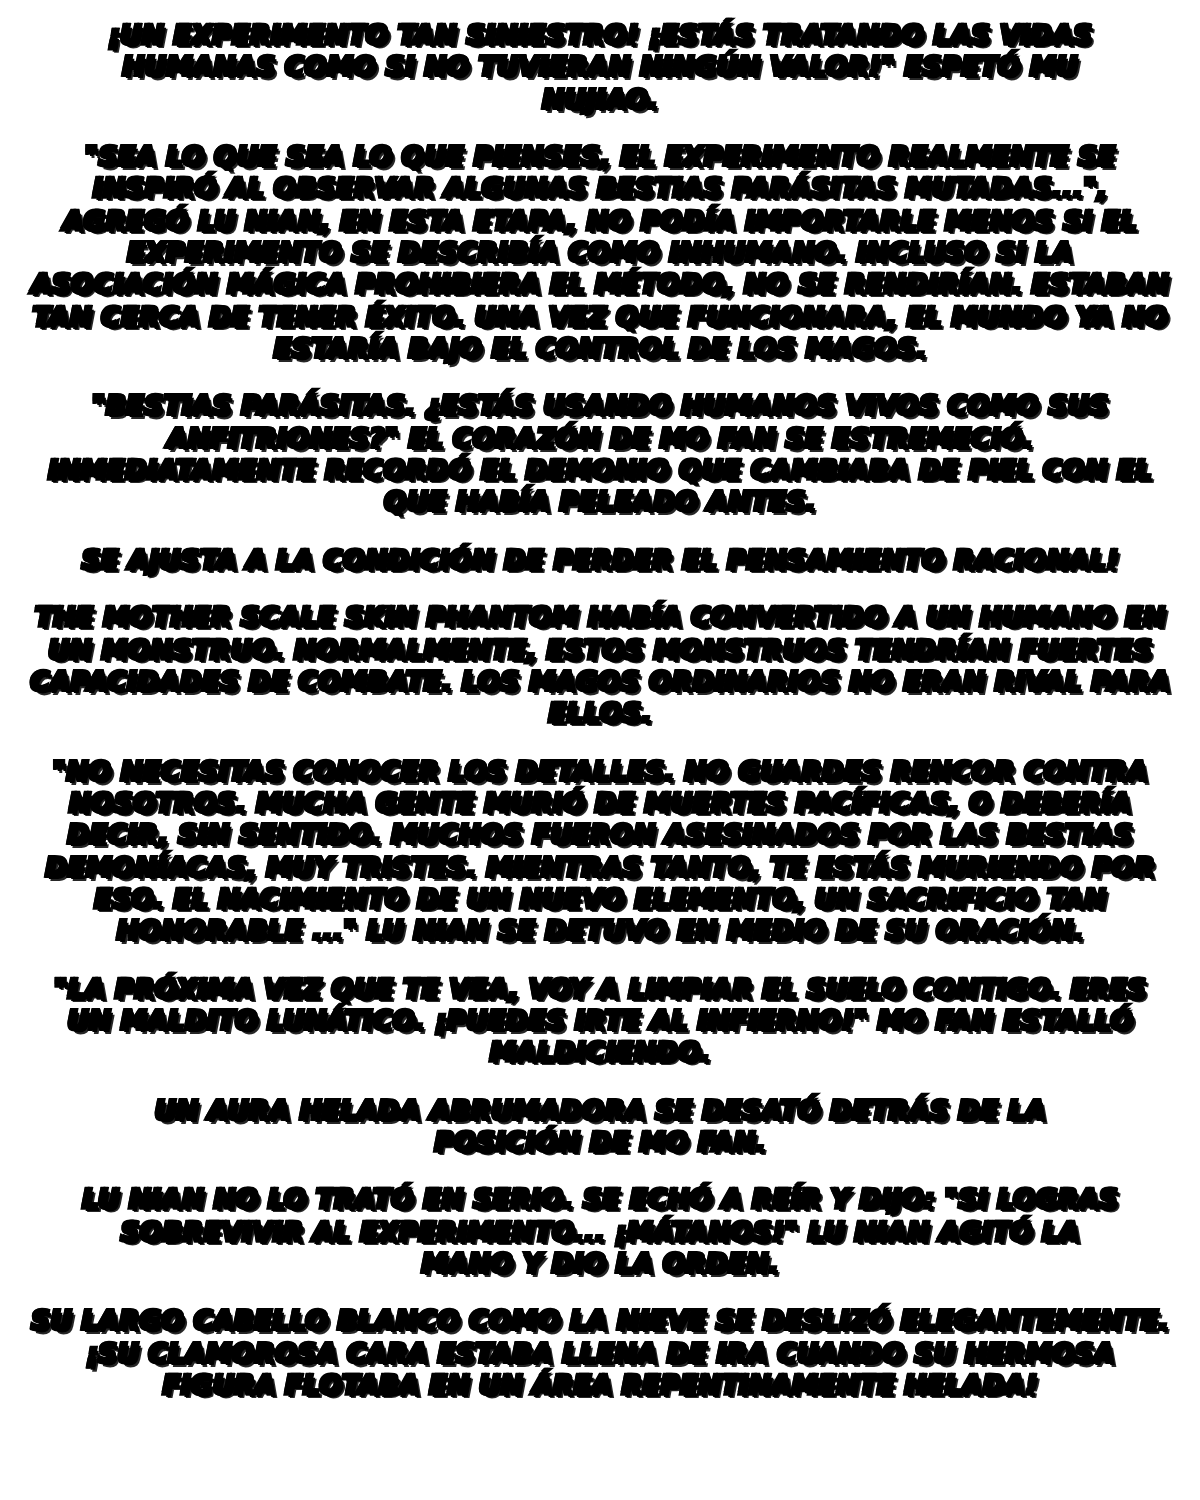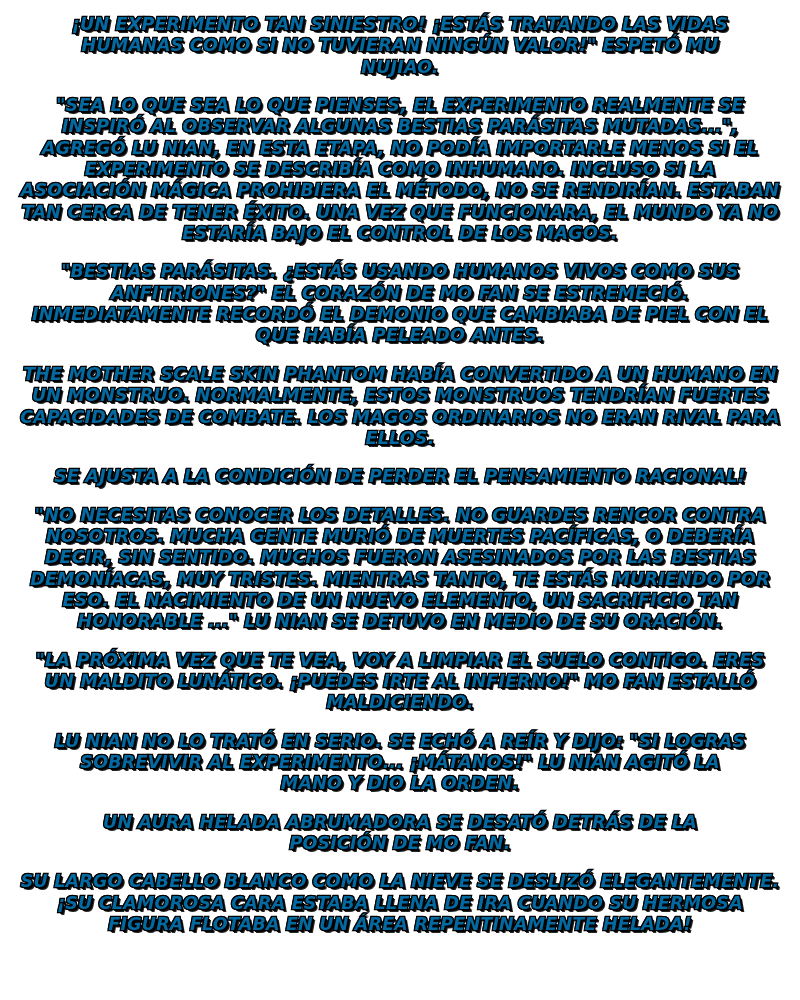--- a/index.html
+++ b/index.html
@@ -18,21 +18,21 @@
     height: 1000px;
     box-sizing: border-box;
     padding: 14px 18px 10px 18px;
     display: flex;
     flex-direction: column;
     justify-content: flex-start;
     gap: 0px;
   }
   .para {
     text-align: center;
-    color: #0369a1;
+    color: #000000;
     font-family: "DejaVu Sans", sans-serif;
     font-weight: bold;
     font-style: italic;
     font-size: 17.5px;
     line-height: 1.22;
     letter-spacing: 0.2px;
     text-transform: uppercase;
     margin: 0 0 17px 0;
     padding: 0 6px;
     -webkit-text-stroke: 2.4px #000000;
@@ -50,20 +50,20 @@
   .p-narrow { padding: 0 36px; }
   .p-wide { padding: 0 2px; }
 </style>
 </head>
 <body>
 
 <div class="page">
   <p class="para p-narrow">¡Un experimento tan siniestro! ¡Estás tratando las vidas humanas como si no tuvieran ningún valor!" espetó Mu Nujiao.</p>
   <p class="para p-wide">"Sea lo que sea lo que pienses, el experimento realmente se inspiró al observar algunas bestias parásitas mutadas...", agregó Lu Nian, en esta etapa, no podía importarle menos si el experimento se describía como inhumano. Incluso si la Asociación Mágica prohibiera el método, no se rendirían. Estaban tan cerca de tener éxito. Una vez que funcionara, el mundo ya no estaría bajo el control de los magos.</p>
   <p class="para p-wide">"Bestias parásitas. ¿Estás usando humanos vivos como sus anfitriones?" El corazón de Mo Fan se estremeció. Inmediatamente recordó el demonio que cambiaba de piel con el que había peleado antes.</p>
+  <p class="para p-narrow">Se ajusta a la condición de perder el pensamiento racional!</p>
   <p class="para p-wide">The Mother Scale Skin Phantom había convertido a un humano en un monstruo. Normalmente, estos monstruos tendrían fuertes capacidades de combate. Los magos ordinarios no eran rival para ellos.</p>
-  <p class="para p-narrow">Se ajusta a la condición de perder el pensamiento racional!</p>
   <p class="para p-wide">"No necesitas conocer los detalles. No guardes rencor contra nosotros. Mucha gente murió de muertes pacíficas, o debería decir, sin sentido. Muchos fueron asesinados por las bestias demoníacas, muy tristes. Mientras tanto, te estás muriendo por eso. El nacimiento de un nuevo elemento, un sacrificio tan honorable ..." Lu Nian se detuvo en medio de su oración.</p>
   <p class="para p-wide">"La próxima vez que te vea, voy a limpiar el suelo contigo. Eres un maldito lunático. ¡Puedes irte al infierno!" Mo Fan estalló maldiciendo.</p>
+  <p class="para p-narrow">Un aura helada abrumadora se desató detrás de la posición de Mo Fan.</p>
   <p class="para p-narrow">Lu Nian no lo trató en serio. Se echó a reír y dijo: "Si logras sobrevivir al experimento... ¡Mátanos!" Lu Nian agitó la mano y dio la orden.</p>
-  <p class="para p-narrow">Un aura helada abrumadora se desató detrás de la posición de Mo Fan.</p>
   <p class="para p-wide">Su largo cabello blanco como la nieve se deslizó elegantemente. ¡Su clamorosa cara estaba llena de ira cuando su hermosa figura flotaba en un área repentinamente helada!</p>
 </div>
 
 </body></html>

